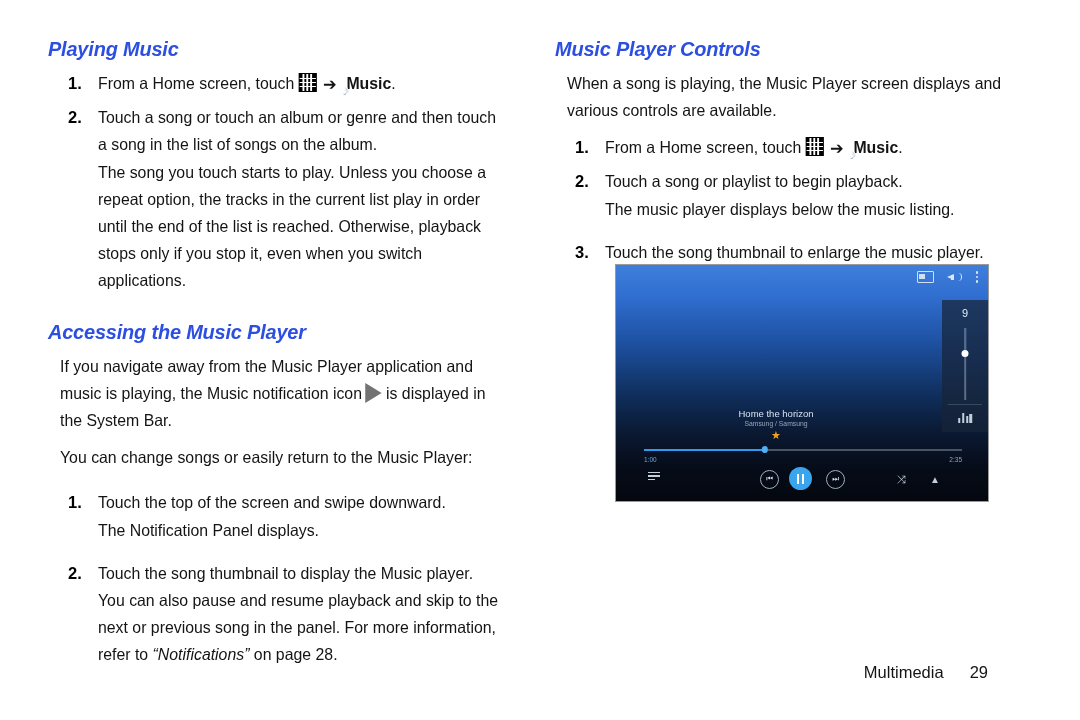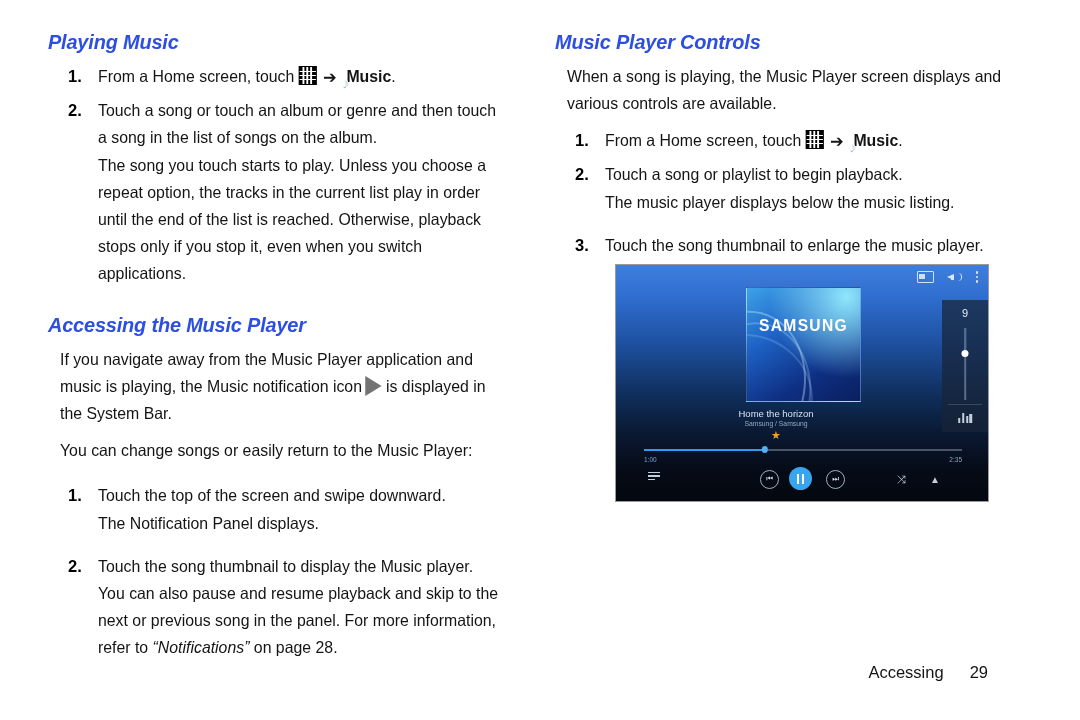--- a/index.html
+++ b/index.html
@@ -15,21 +15,21 @@
     overflow: hidden;
   }
   .page {
     position: relative;
     width: 1080px;
     height: 720px;
     box-sizing: border-box;
   }
   .col {
     position: absolute;
-    top: 30px;
+    top: 37px;
     width: 470px;
   }
   .col-left  { left: 48px; }
   .col-right { left: 555px; }
 
   h2.section-head {
     font-size: 21px;
     font-weight: bold;
     font-style: italic;
     color: #2c4fe2;
@@ -491,26 +491,20 @@
           <span class="box"></span>
           <span class="wv"></span>
       </span>
       <span class="dots-ic">
         <span></span>
           <span></span>
           <span></span>
       </span>
     </div>
 
-    <div class="album-art">
-      <span class="swirl s1"></span>
-      <span class="swirl s2"></span>
-      <span class="swirl s3"></span>
-      <div class="brand">SAMSUNG</div>
-    </div>
 
     <div class="track-title">Home the horizon</div>
     <div class="track-artist">Samsung / Samsung</div>
     <div class="star-fav">★</div>
 
     <div class="seek-row">
       <span class="seek-track"></span>
       <span class="seek-fill"></span>
       <span class="seek-knob"></span>
     </div>
@@ -546,16 +540,16 @@
       <span class="eq-ic">
         <b></b>
           <b></b>
           <b></b>
           <b></b>
       </span>
     </div>
   </div>
 
   <div class="footer">
-    <span>Accessing</span><span class="pg">29</span>
+    <span>Multimedia</span><span class="pg">29</span>
   </div>
 
 </div>
 
 </body></html>

